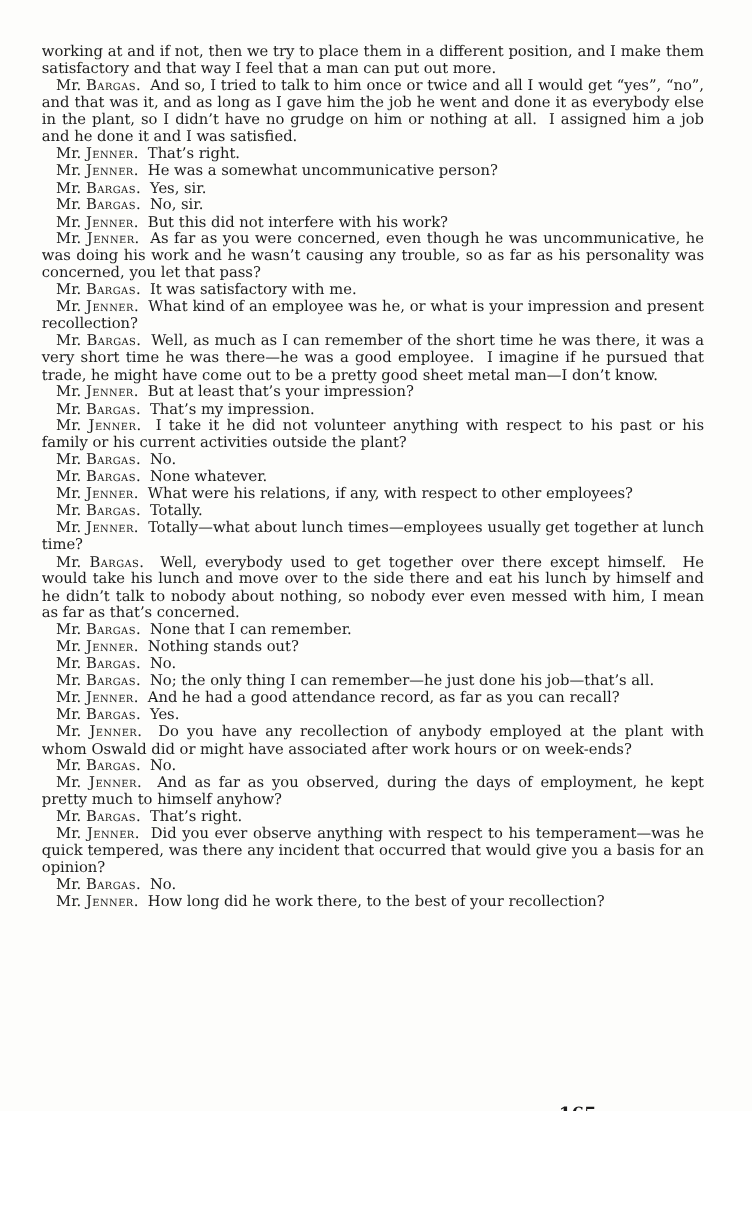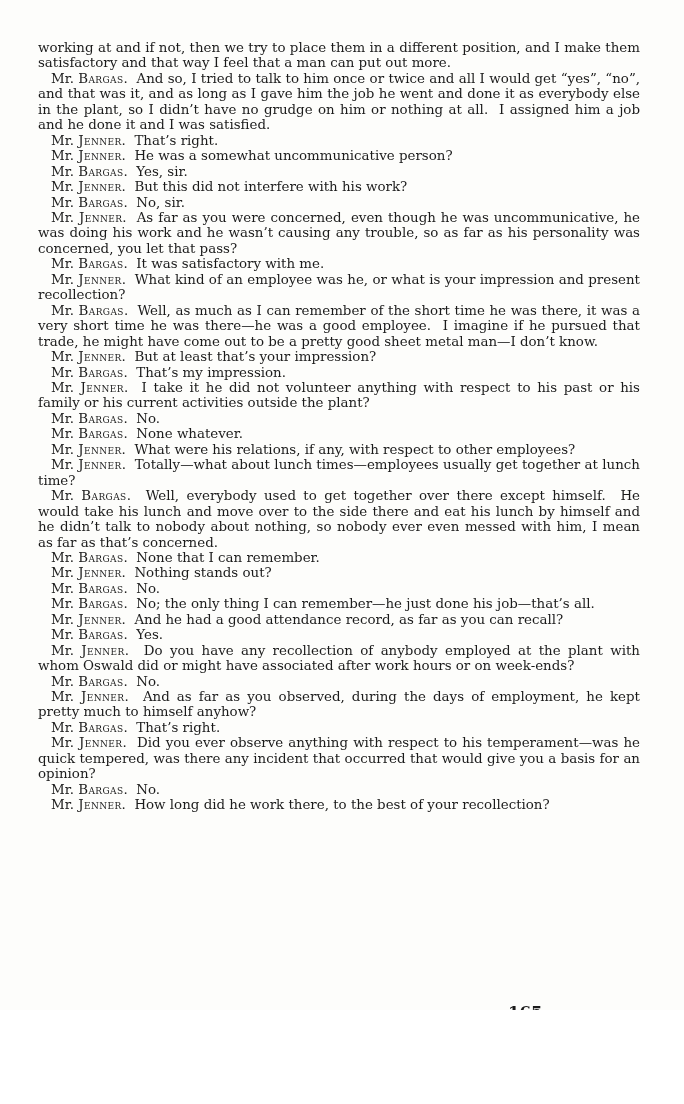--- a/index.html
+++ b/index.html
@@ -50,32 +50,33 @@
 </head>
 <body>
 
 <div class="sheet">
   <div class="text-block">
       <p class="para cont">working at and if not, then we try to place them in a different position, and I make them satisfactory and that way I feel that a man can put out more.</p>
       <p class="para"><span class="speaker">Mr. <span class="sc">Bargas</span>.  </span>And so, I tried to talk to him once or twice and all I would get “yes”, “no”, and that was it, and as long as I gave him the job he went and done it as everybody else in the plant, so I didn’t have no grudge on him or nothing at all.  I assigned him a job and he done it and I was satisfied.</p>
       <p class="para"><span class="speaker">Mr. <span class="sc">Jenner</span>.  </span>That’s right.</p>
       <p class="para"><span class="speaker">Mr. <span class="sc">Jenner</span>.  </span>He was a somewhat uncommunicative person?</p>
       <p class="para"><span class="speaker">Mr. <span class="sc">Bargas</span>.  </span>Yes, sir.</p>
+      <p class="para"><span class="speaker">Mr. <span class="sc">Bargas</span>.  </span>No, sir.</p>
       <p class="para"><span class="speaker">Mr. <span class="sc">Jenner</span>.  </span>But this did not interfere with his work?</p>
-      <p class="para"><span class="speaker">Mr. <span class="sc">Bargas</span>.  </span>No, sir.</p>
       <p class="para"><span class="speaker">Mr. <span class="sc">Jenner</span>.  </span>As far as you were concerned, even though he was uncommunicative, he was doing his work and he wasn’t causing any trouble, so as far as his personality was concerned, you let that pass?</p>
       <p class="para"><span class="speaker">Mr. <span class="sc">Bargas</span>.  </span>It was satisfactory with me.</p>
       <p class="para"><span class="speaker">Mr. <span class="sc">Jenner</span>.  </span>What kind of an employee was he, or what is your impression and present recollection?</p>
       <p class="para"><span class="speaker">Mr. <span class="sc">Bargas</span>.  </span>Well, as much as I can remember of the short time he was there, it was a very short time he was there—he was a good employee.  I imagine if he pursued that trade, he might have come out to be a pretty good sheet metal man—I don’t know.</p>
       <p class="para"><span class="speaker">Mr. <span class="sc">Jenner</span>.  </span>But at least that’s your impression?</p>
       <p class="para"><span class="speaker">Mr. <span class="sc">Bargas</span>.  </span>That’s my impression.</p>
       <p class="para"><span class="speaker">Mr. <span class="sc">Jenner</span>.  </span>I take it he did not volunteer anything with respect to his past or his family or his current activities outside the plant?</p>
       <p class="para"><span class="speaker">Mr. <span class="sc">Bargas</span>.  </span>No.</p>
       <p class="para"><span class="speaker">Mr. <span class="sc">Bargas</span>.  </span>None whatever.</p>
       <p class="para"><span class="speaker">Mr. <span class="sc">Jenner</span>.  </span>What were his relations, if any, with respect to other employees?</p>
+      <p class="para"><span class="speaker">Mr. <span class="sc">Bargas</span>.  </span>Totally.</p>
       <p class="para"><span class="speaker">Mr. <span class="sc">Jenner</span>.  </span>Totally—what about lunch times—employees usually get together at lunch time?</p>
       <p class="para"><span class="speaker">Mr. <span class="sc">Bargas</span>.  </span>Well, everybody used to get together over there except himself.  He would take his lunch and move over to the side there and eat his lunch by himself and he didn’t talk to nobody about nothing, so nobody ever even messed with him, I mean as far as that’s concerned.</p>
       <p class="para"><span class="speaker">Mr. <span class="sc">Bargas</span>.  </span>None that I can remember.</p>
       <p class="para"><span class="speaker">Mr. <span class="sc">Jenner</span>.  </span>Nothing stands out?</p>
       <p class="para"><span class="speaker">Mr. <span class="sc">Bargas</span>.  </span>No.</p>
       <p class="para"><span class="speaker">Mr. <span class="sc">Bargas</span>.  </span>No; the only thing I can remember—he just done his job—that’s all.</p>
       <p class="para"><span class="speaker">Mr. <span class="sc">Jenner</span>.  </span>And he had a good attendance record, as far as you can recall?</p>
       <p class="para"><span class="speaker">Mr. <span class="sc">Bargas</span>.  </span>Yes.</p>
       <p class="para"><span class="speaker">Mr. <span class="sc">Jenner</span>.  </span>Do you have any recollection of anybody employed at the plant with whom Oswald did or might have associated after work hours or on week-ends?</p>
       <p class="para"><span class="speaker">Mr. <span class="sc">Bargas</span>.  </span>No.</p>

